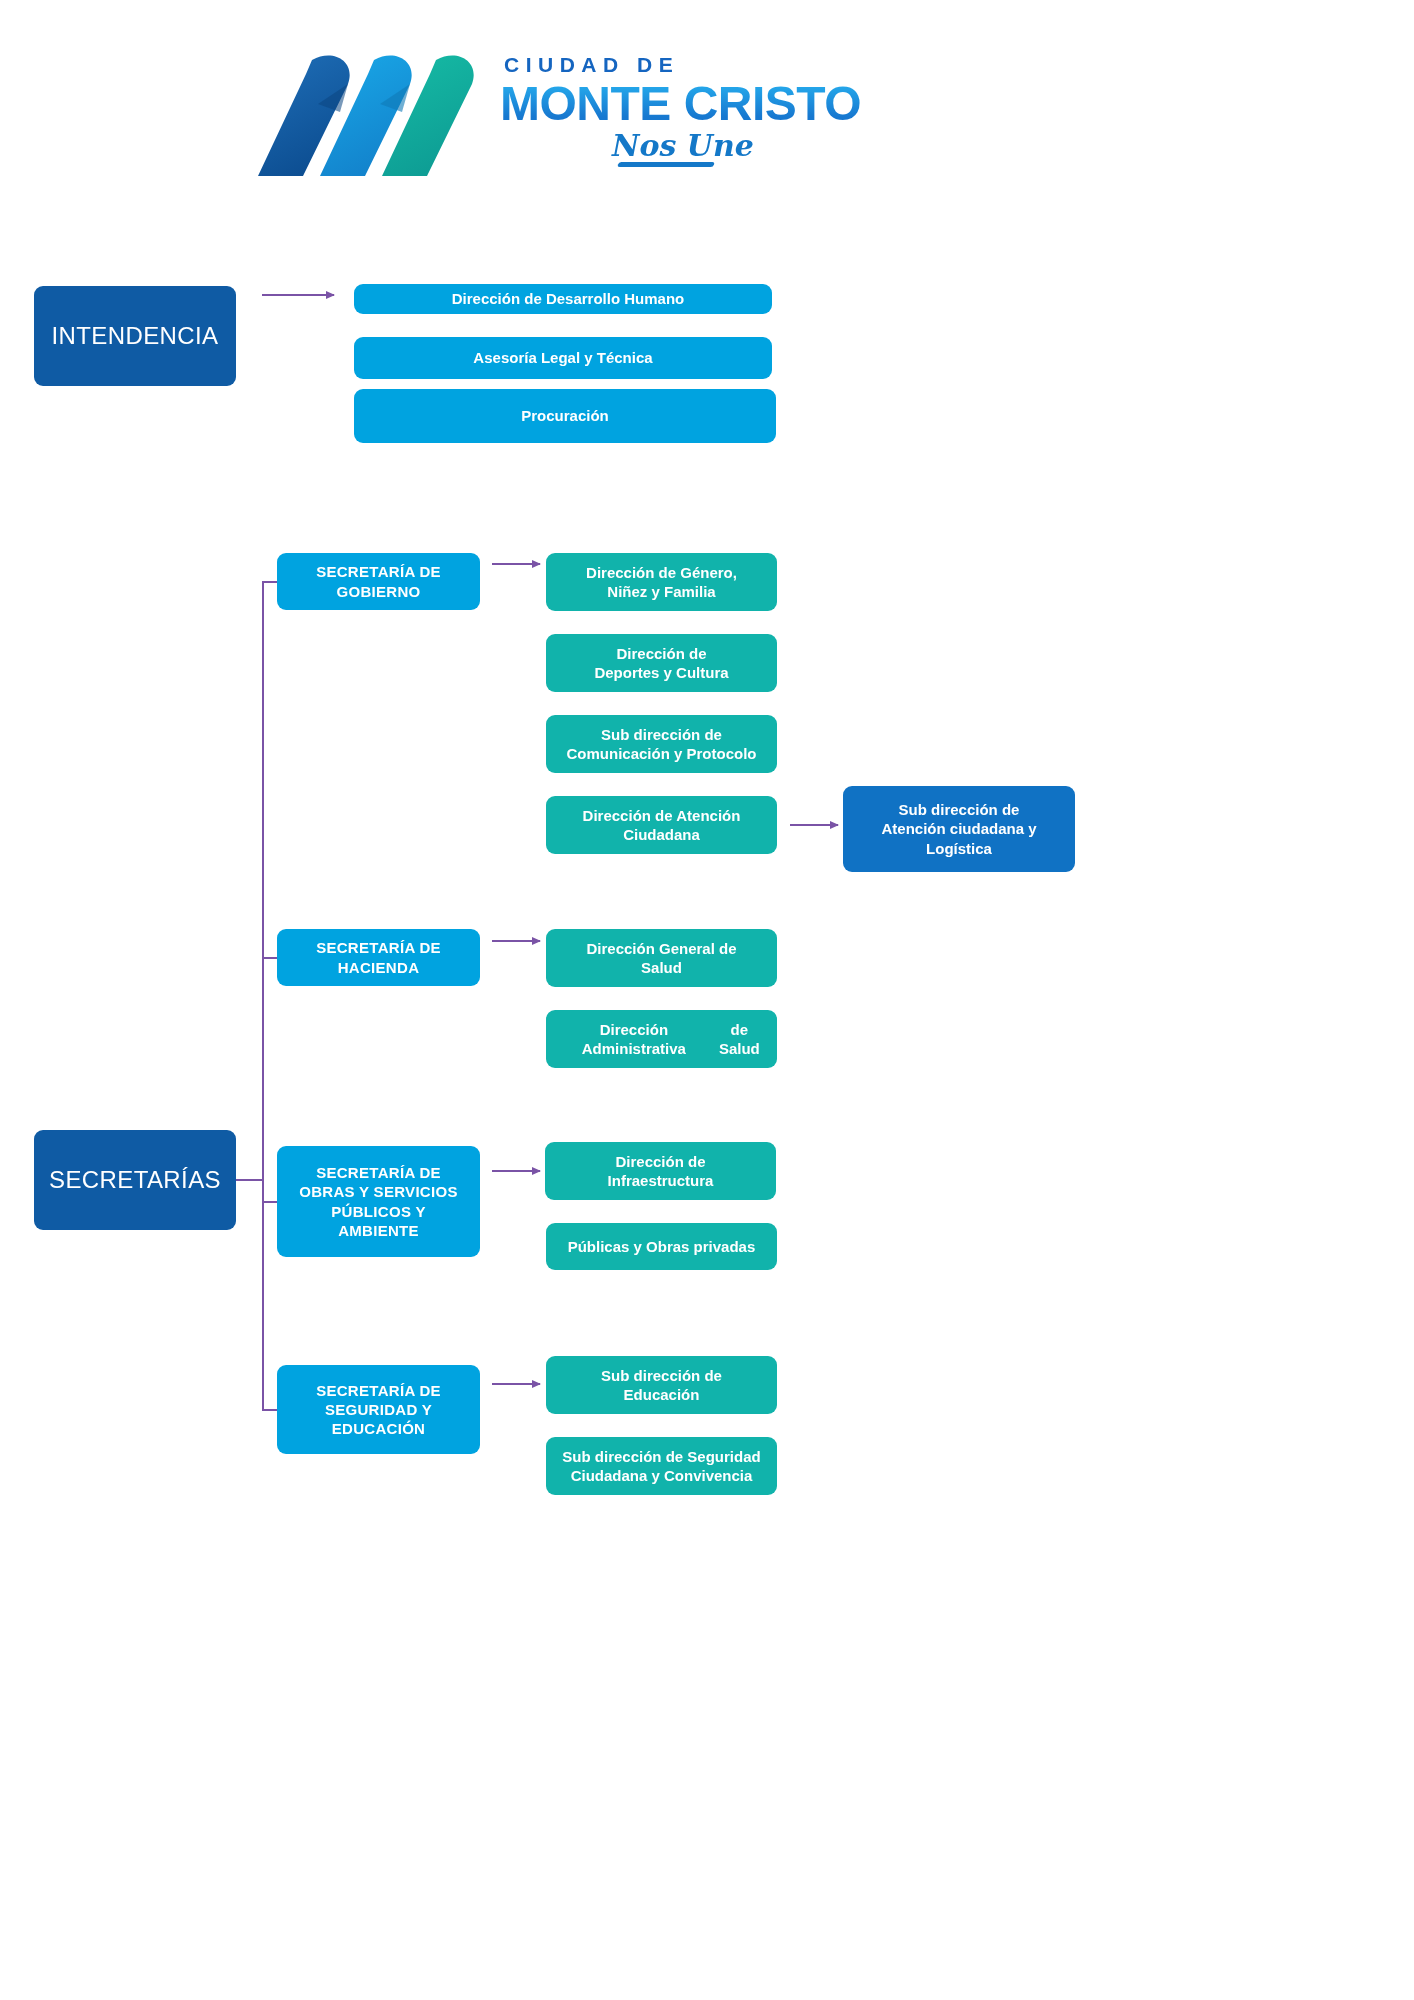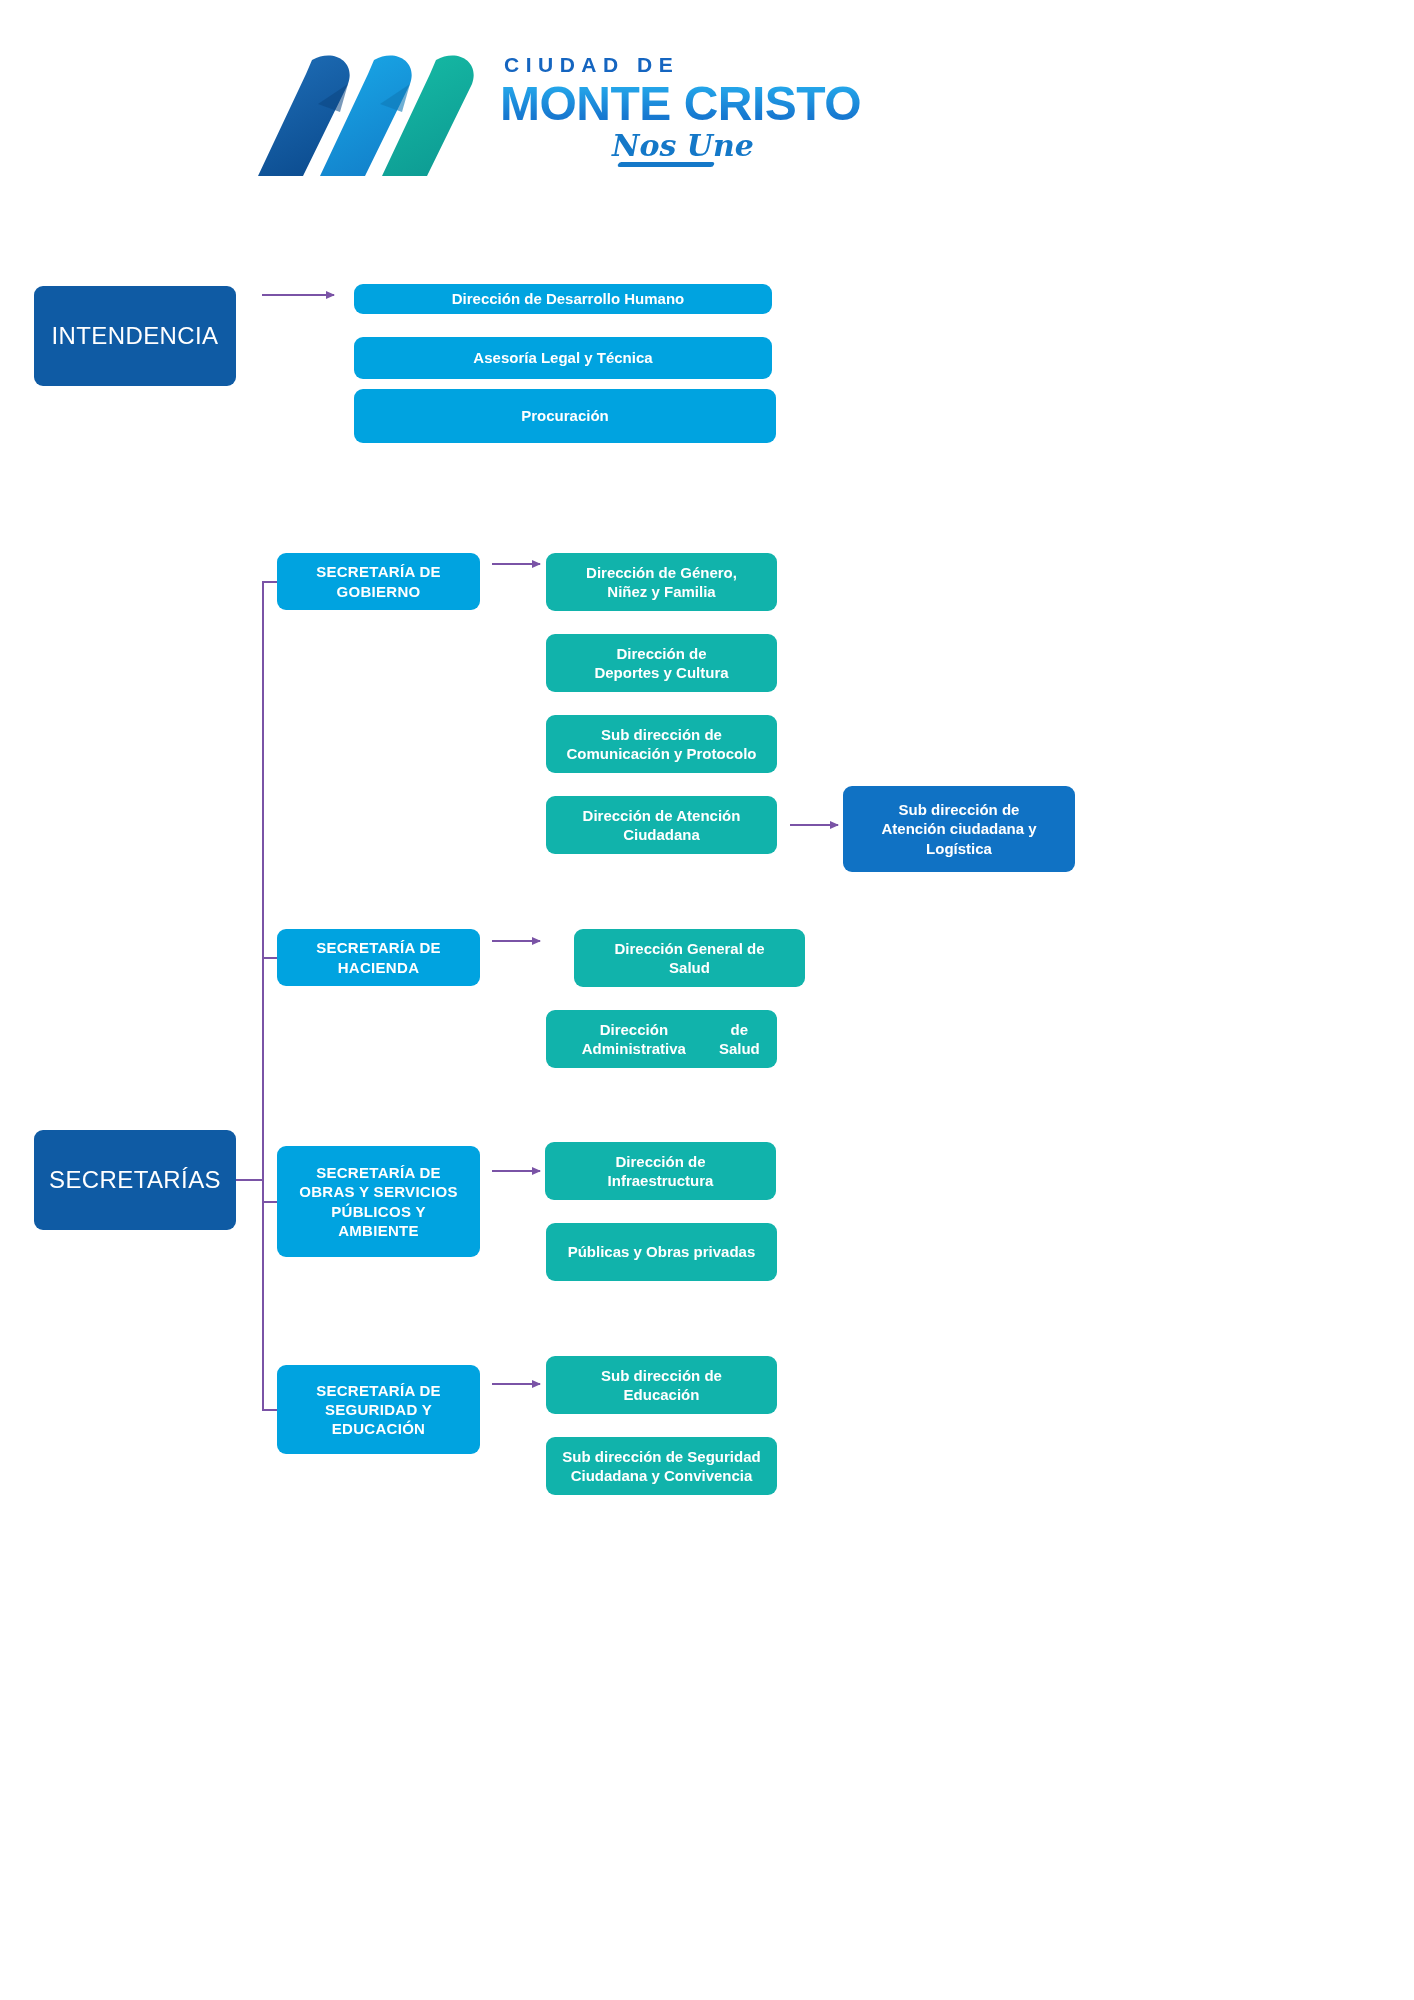--- a/index.html
+++ b/index.html
@@ -183,21 +183,21 @@
   <span class="lbl">Logística</span>
 </div>
 
 <div class="box lvl-blue-sec" style="left:277px;top:929px;width:203px;height:57px;flex-direction:column;">
   <span class="lbl">SECRETARÍA DE</span>
   <span class="lbl">HACIENDA</span>
 </div>
 
 <div class="arrow" style="left:492px;top:940px;width:48px;"></div>
 
-<div class="box lvl-teal" style="left:574px;top:929px;width:231px;height:58px;flex-direction:column;">
+<div class="box lvl-teal" style="left:546px;top:929px;width:231px;height:58px;flex-direction:column;">
   <span class="lbl">Dirección General de</span>
   <span class="lbl">Salud</span>
 </div>
 
 <div class="box lvl-teal" style="left:546px;top:1010px;width:231px;height:58px;flex-direction:row;">
   <span class="lbl">Dirección Administrativa</span>
   <span class="lbl">de Salud</span>
 </div>
 
 <div class="box lvl-blue-sec" style="left:277px;top:1146px;width:203px;height:111px;flex-direction:column;">
@@ -207,21 +207,21 @@
   <span class="lbl">AMBIENTE</span>
 </div>
 
 <div class="arrow" style="left:492px;top:1170px;width:48px;"></div>
 
 <div class="box lvl-teal" style="left:545px;top:1142px;width:231px;height:58px;flex-direction:column;">
   <span class="lbl">Dirección de</span>
   <span class="lbl">Infraestructura</span>
 </div>
 
-<div class="box lvl-teal" style="left:546px;top:1223px;width:231px;height:58px;">
+<div class="box lvl-teal" style="left:546px;top:1223px;width:231px;height:47px;">
   <span class="lbl">Públicas y Obras privadas</span>
 </div>
 
 <div class="box lvl-blue-sec" style="left:277px;top:1365px;width:203px;height:89px;flex-direction:column;">
   <span class="lbl">SECRETARÍA DE</span>
   <span class="lbl">SEGURIDAD Y</span>
   <span class="lbl">EDUCACIÓN</span>
 </div>
 
 <div class="arrow" style="left:492px;top:1383px;width:48px;"></div>

